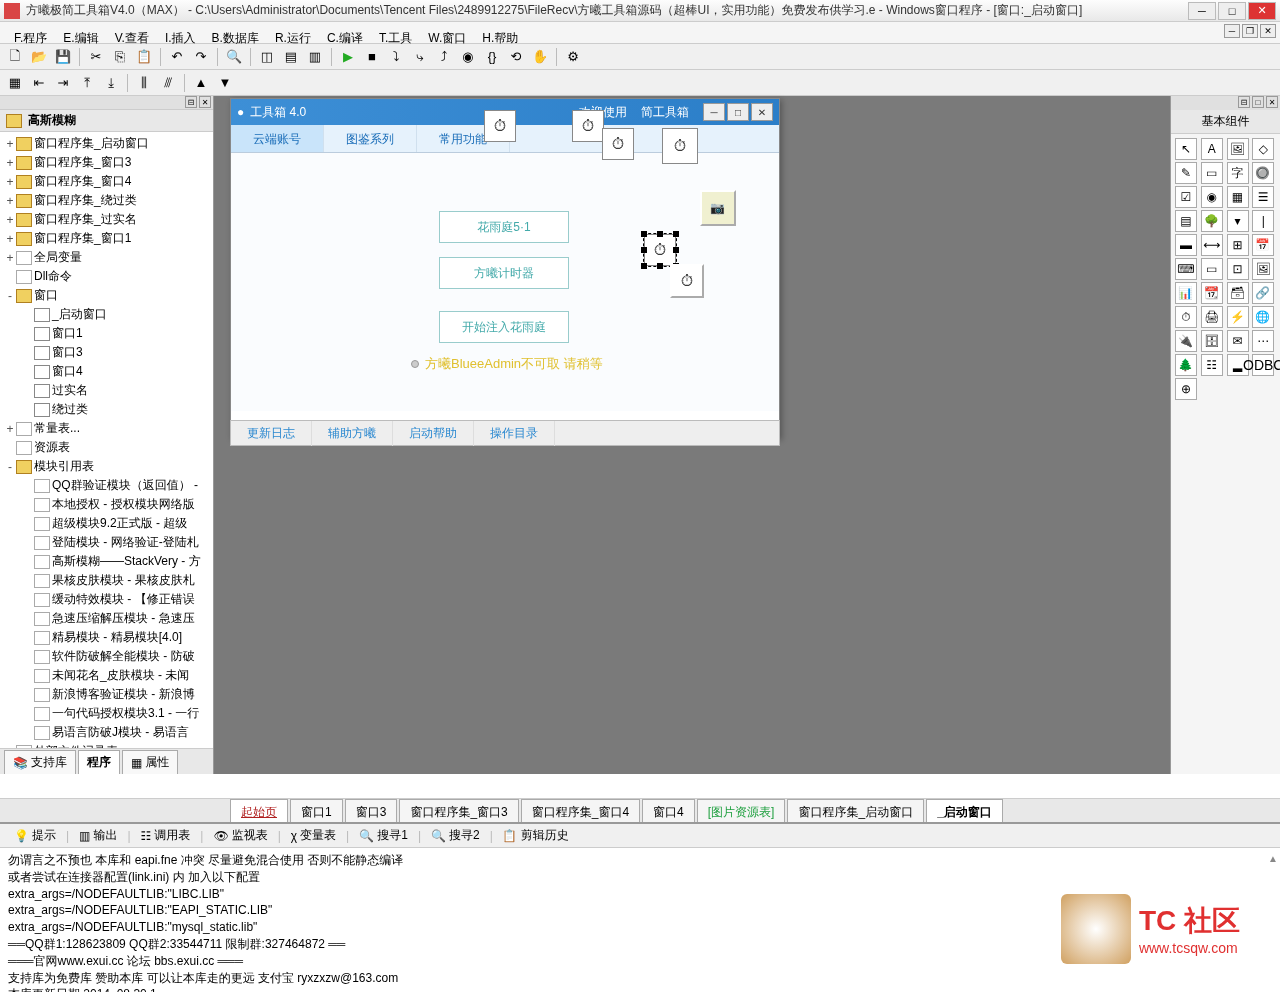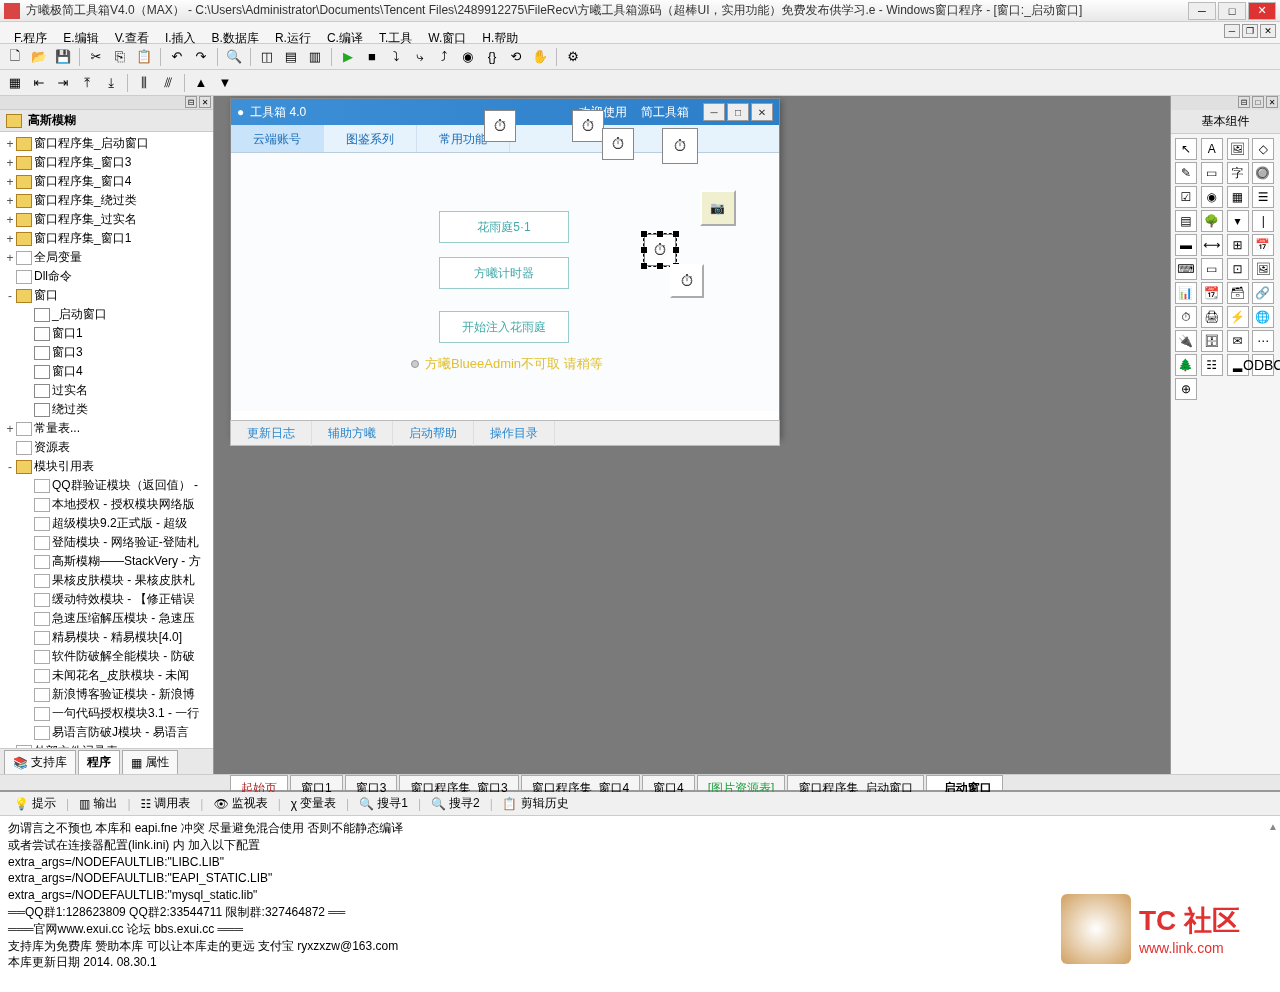--- a/index.html
+++ b/index.html
@@ -69,21 +69,21 @@
 
 .right-panel { width: 110px; background:#f5f5f5; border-left:1px solid #999; display:flex; flex-direction:column; }
 .right-panel .panel-header { height: 14px; background:#e0e0e0; display:flex; justify-content:flex-end; gap:2px; padding-right:2px; }
 .right-panel .panel-header .ph-btn { width:12px; height:12px; border:1px solid #999; font-size:8px; display:flex; align-items:center; justify-content:center; cursor:pointer; }
 .right-panel .panel-title { text-align:center; padding:3px; background:#e8e8e8; border-bottom:1px solid #ccc; font-size:12px; }
 .palette { flex:1; padding:4px; display:grid; grid-template-columns:repeat(4,1fr); gap:2px; align-content:start; }
 .palette-item { width:22px; height:22px; border:1px solid #aaa; background:#fff; display:flex; align-items:center; justify-content:center; font-size:12px; cursor:pointer; }
 .palette-footer { border-top:1px solid #ccc; }
 .palette-footer div { padding:4px; text-align:center; font-size:12px; border-bottom:1px solid #ddd; cursor:pointer; }
 
-.doc-tabs { height: 16px; background:#e8e8e8; border-top:1px solid #ccc; display:flex; padding-left:230px; }
+.doc-tabs { height: 24px; background:#e8e8e8; border-top:1px solid #ccc; display:flex; padding-left:230px;margin-top:24px; }
 .doc-tab { padding:4px 10px; font-size:12px; border:1px solid #aaa; border-bottom:none; margin-right:2px; background:#f5f5f5; cursor:pointer; }
 .doc-tab.active { background:#fff; color:#b02020; text-decoration:underline; }
 .doc-tab.image { color:#20a040; }
 .doc-tab.current { background:#fff; font-weight:bold; }
 
 .output-area { height:200px; border-top:2px solid #999; display:flex; flex-direction:column; background:#fff; }
 .output-tabs { height:24px; background:#f0f0f0; border-bottom:1px solid #ccc; display:flex; align-items:center; padding:0 6px; gap:2px; }
 .output-tab { padding:3px 8px; font-size:12px; cursor:pointer; display:flex; align-items:center; gap:3px; }
 .output-content { flex:1; padding:4px 8px; font-family:"SimSun", monospace; font-size:12px; line-height:1.4; overflow:auto; white-space:pre-wrap; position:relative; }
 .output-content .scroll-ind { position:absolute; right:2px; top:4px; font-size:10px; color:#888; }
@@ -573,15 +573,15 @@
 ══QQ群1:128623809 QQ群2:33544711 限制群:327464872 ══
 ═══官网www.exui.cc 论坛 bbs.exui.cc ═══
 支持库为免费库 赞助本库 可以让本库走的更远 支付宝 ryxzxzw@163.com
 本库更新日期 2014. 08.30.1</span></div>
 </div>
 
 <div class="watermark">
   <div class="logo-img"></div>
   <div class="wm-text">
     <div class="wm-big">TC 社区</div>
-    <div class="wm-url">www.link.com</div>
+    <div class="wm-url">www.tcsqw.com</div>
   </div>
 </div>
 
 </body></html>

